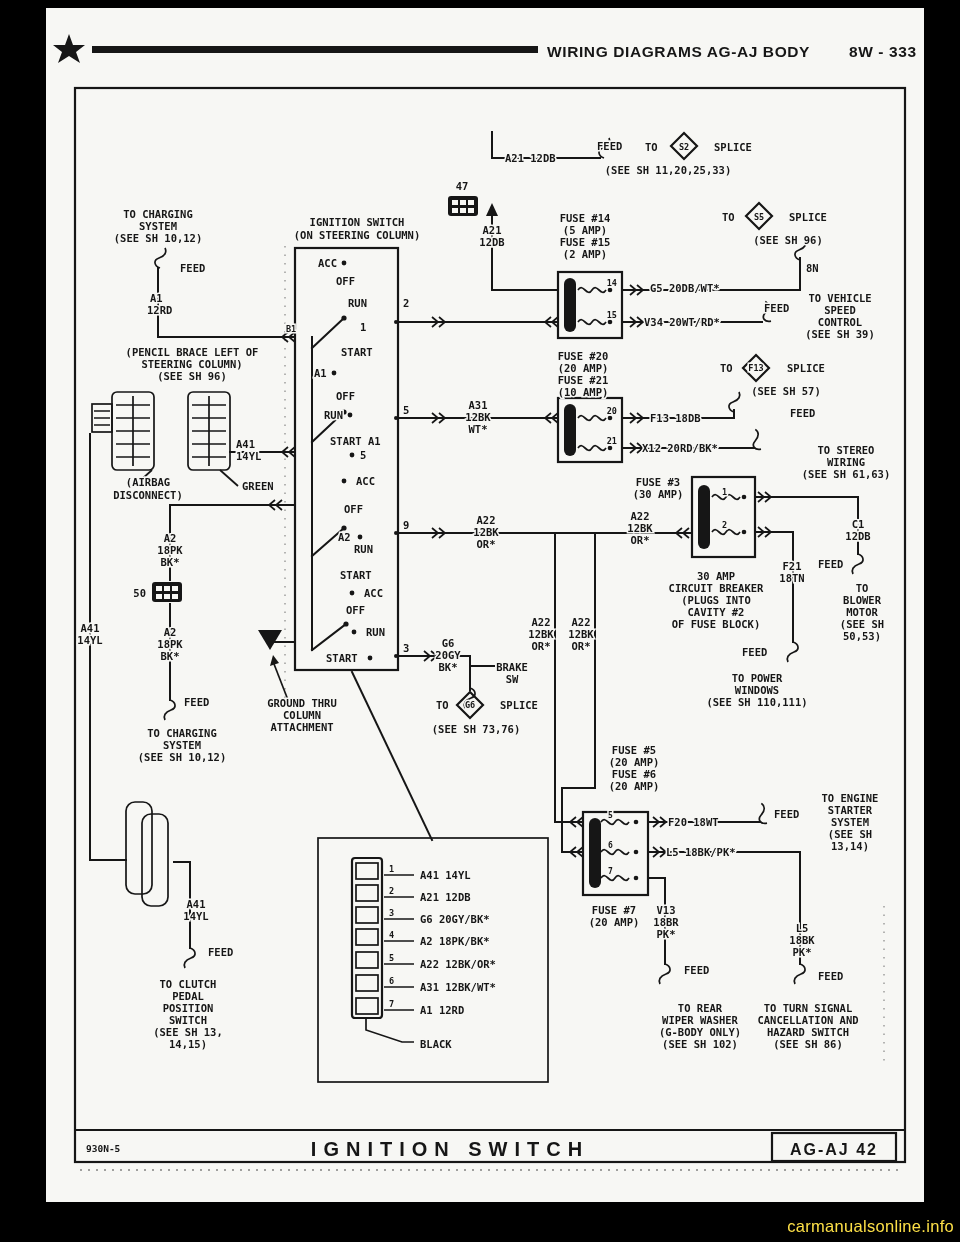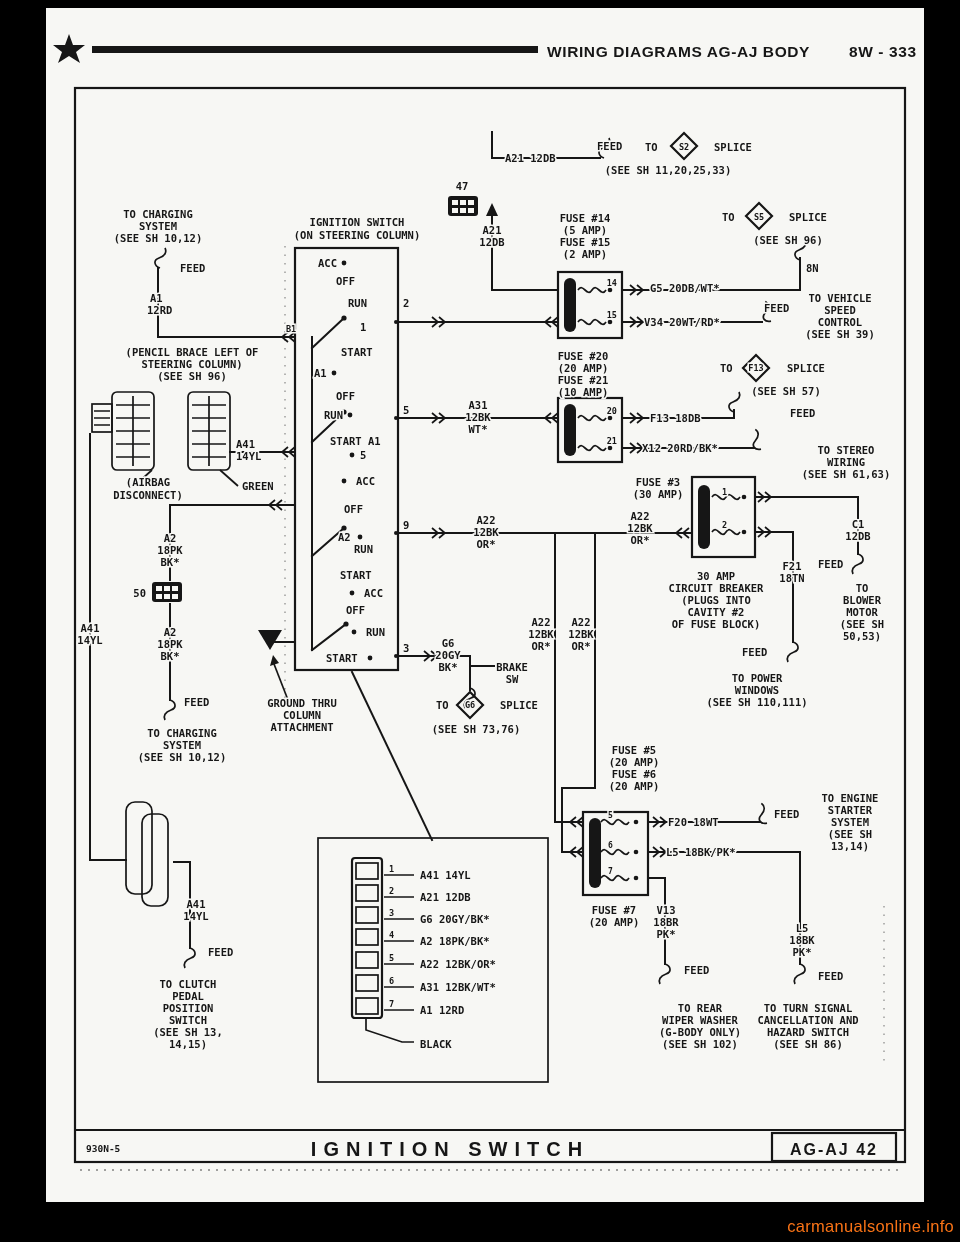--- a/index.html
+++ b/index.html
@@ -13,21 +13,21 @@
   }
   #diagram-svg{position:absolute;left:0;top:0;}
   .w{fill:none;stroke:#161616;stroke-width:2;stroke-linecap:square;stroke-linejoin:miter;}
   .w1{fill:none;stroke:#161616;stroke-width:1.7;}
   .bx{fill:none;stroke:#161616;stroke-width:2.2;}
   .ink{fill:#161616;stroke:none;}
   .pp{fill:#f7f7f4;stroke:none;}
   .dash{fill:none;stroke:#3a3a3a;stroke-width:1.4;stroke-dasharray:1.5,7;opacity:.5;}
   .dots{fill:none;stroke:#222;stroke-width:1.6;stroke-dasharray:2,6;opacity:.55;}
   #watermark{
-    position:absolute;right:6px;bottom:6px;color:#f97316;
+    position:absolute;right:6px;bottom:6px;color:#fde047;
     font-family:"Liberation Sans",sans-serif;font-size:16.5px;letter-spacing:.3px;
   }
 </style>
 </head>
 <body>
 
 <div id="paper"></div>
 
 <svg id="diagram-svg" width="960" height="1242" viewBox="0 0 960 1242" xmlns="http://www.w3.org/2000/svg">
   <defs>

